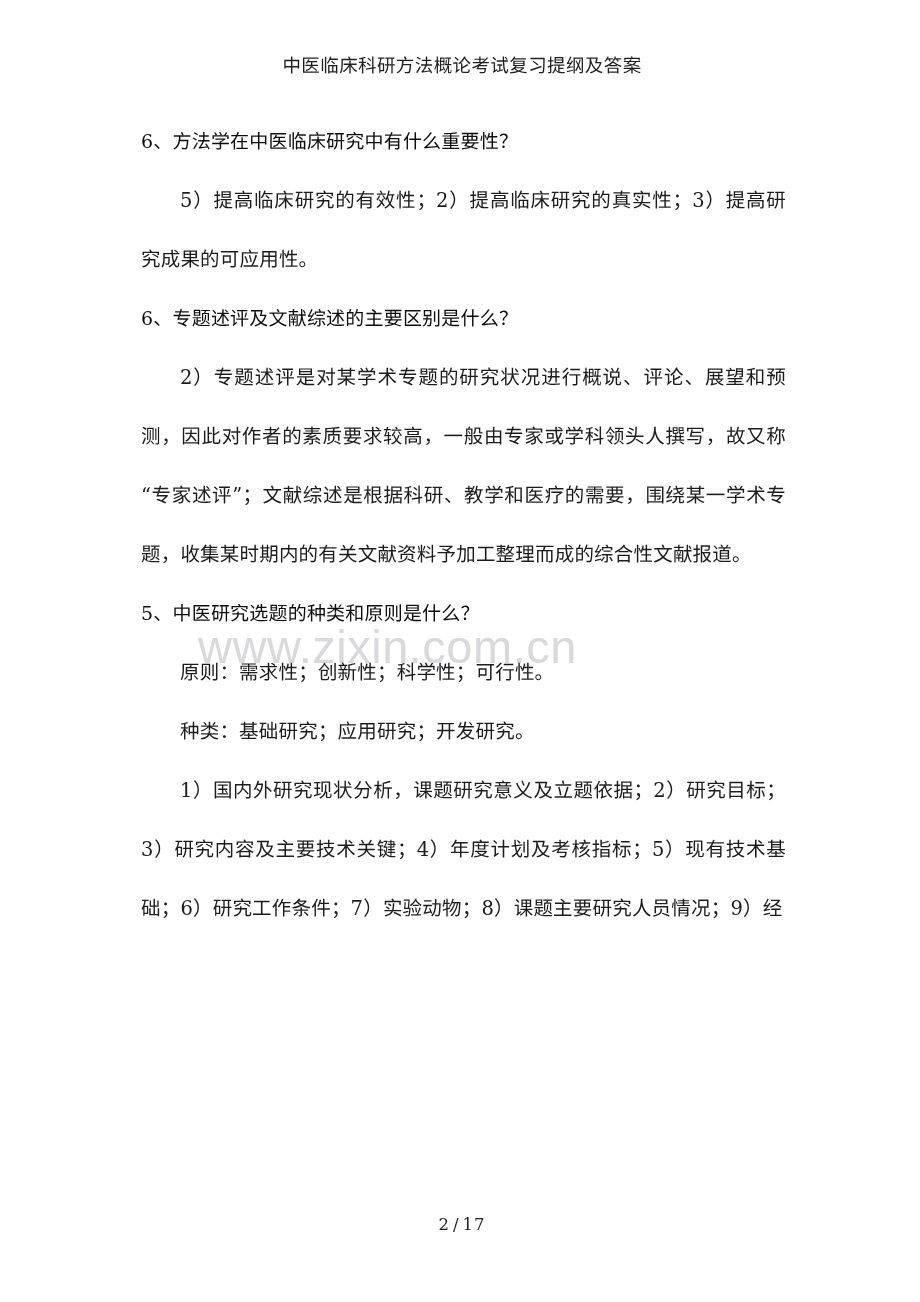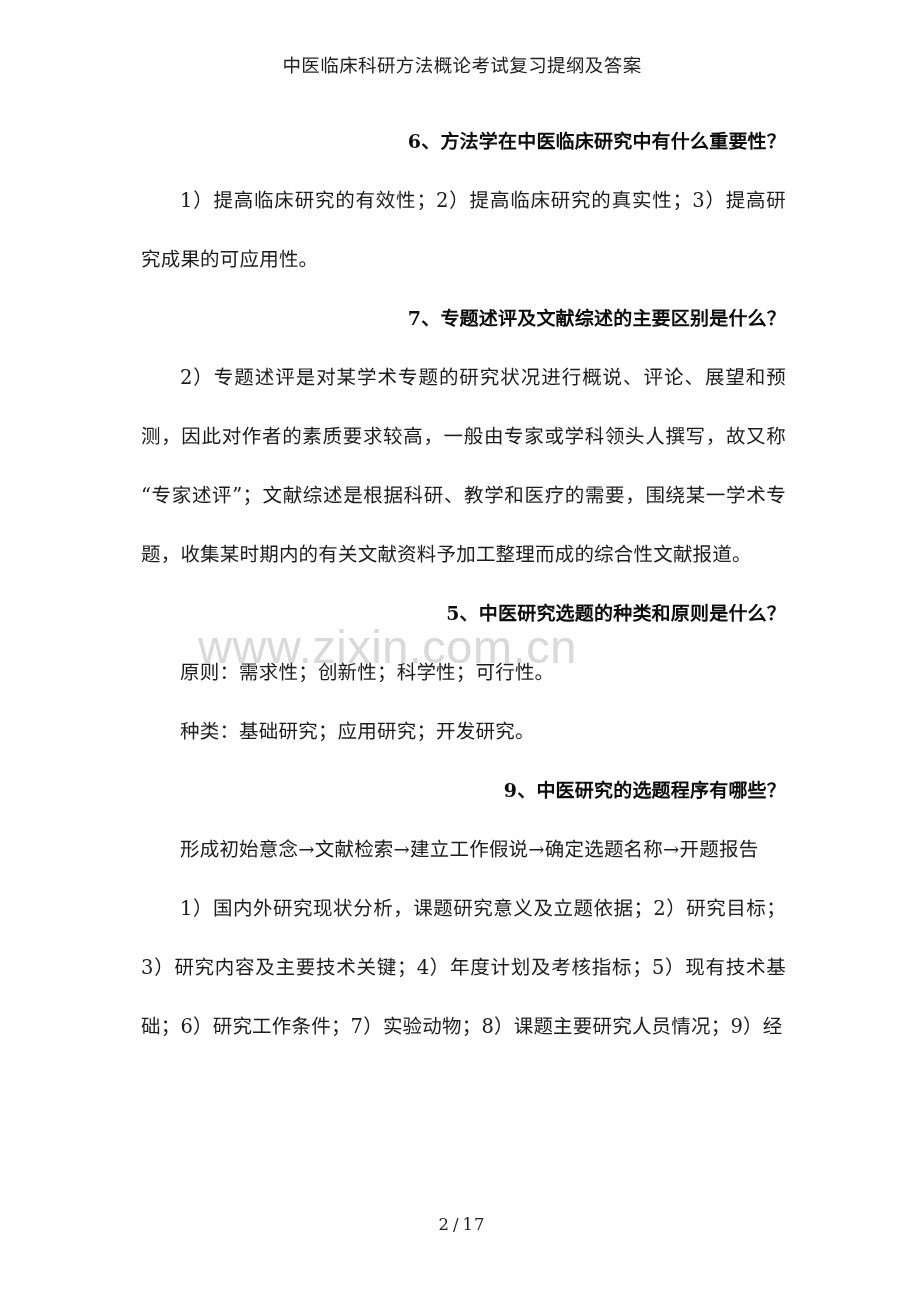--- a/index.html
+++ b/index.html
@@ -41,27 +41,26 @@
     width: 645px;
   }
 
   .block {
     margin: 0;
     padding: 0;
   }
 
   .q-heading {
     font-size: 19px;
-    font-weight: bold;
+    font-weight: normal;
     line-height: 59px;
     letter-spacing: 0.2px;
     text-indent: 0;
     white-space: nowrap;
     color: #0d0d0d;
-    text-align: right;
   }
 
   .para {
     font-size: 19.5px;
     line-height: 59px;
     letter-spacing: 0.2px;
     text-align: justify;
     text-justify: inter-ideograph;
     text-indent: 39px;
     color: #1c1c1c;
@@ -115,38 +114,34 @@
 <div class="page">
 
   <div class="doc-header">中医临床科研方法概论考试复习提纲及答案</div>
 
   <div class="watermark">www.zixin.com.cn</div>
 
   <div class="body-col">
 
     <div class="block">
       <div class="q-heading">6、方法学在中医临床研究中有什么重要性？</div>
-      <div class="para">1）提高临床研究的有效性；2）提高临床研究的真实性；3）提高研究成果的可应用性。</div>
+      <div class="para">5）提高临床研究的有效性；2）提高临床研究的真实性；3）提高研究成果的可应用性。</div>
     </div>
 
     <div class="block">
-      <div class="q-heading">7、专题述评及文献综述的主要区别是什么？</div>
+      <div class="q-heading">6、专题述评及文献综述的主要区别是什么？</div>
       <div class="para">2）专题述评是对某学术专题的研究状况进行概说、评论、展望和预测，因此对作者的素质要求较高，一般由专家或学科领头人撰写，故又称“专家述评”；文献综述是根据科研、教学和医疗的需要，围绕某一学术专题，收集某时期内的有关文献资料予加工整理而成的综合性文献报道。</div>
     </div>
 
     <div class="block">
       <div class="q-heading">5、中医研究选题的种类和原则是什么？</div>
       <div class="para-line">原则：需求性；创新性；科学性；可行性。</div>
       <div class="para-line">种类：基础研究；应用研究；开发研究。</div>
     </div>
 
-    <div class="block">
-      <div class="q-heading">9、中医研究的选题程序有哪些？</div>
-      <div class="para-line">形成初始意念→文献检索→建立工作假说→确定选题名称→开题报告</div>
-    </div>
 
     <div class="block">
       <div class="para">1）国内外研究现状分析，课题研究意义及立题依据；2）研究目标；3）研究内容及主要技术关键；4）年度计划及考核指标；5）现有技术基础；6）研究工作条件；7）实验动物；8）课题主要研究人员情况；9）经</div>
     </div>
 
   </div>
 
   <div class="doc-footer">
     <span>2</span><span class="pg-sep">/</span><span>17</span>
   </div>

